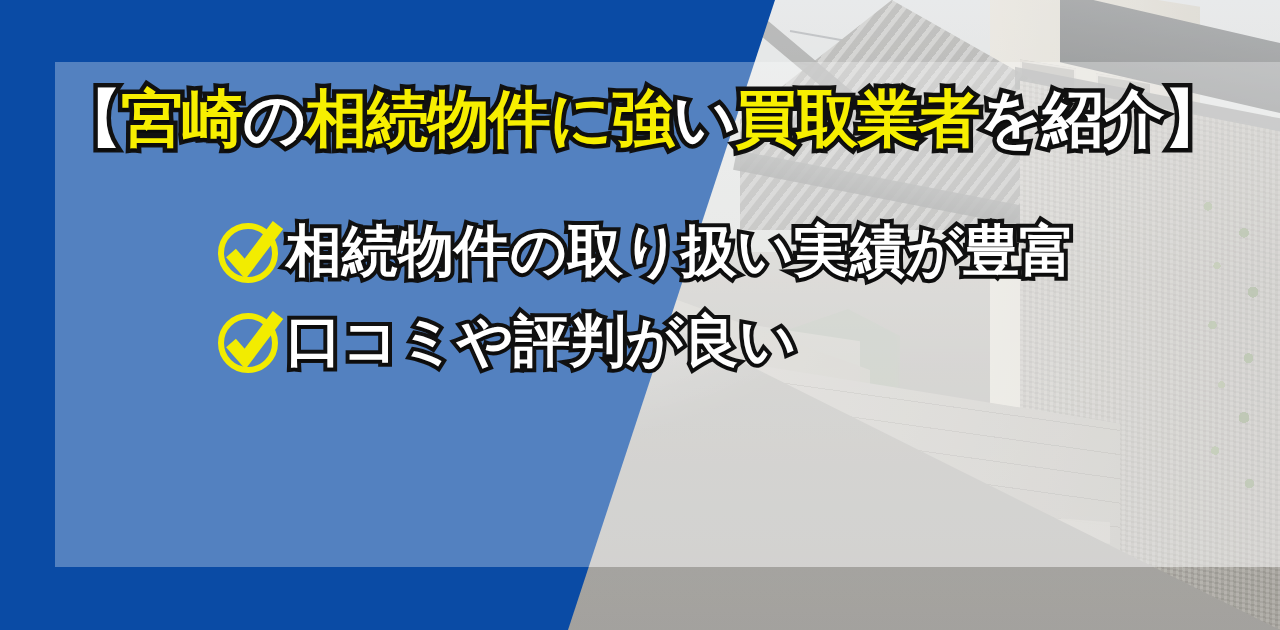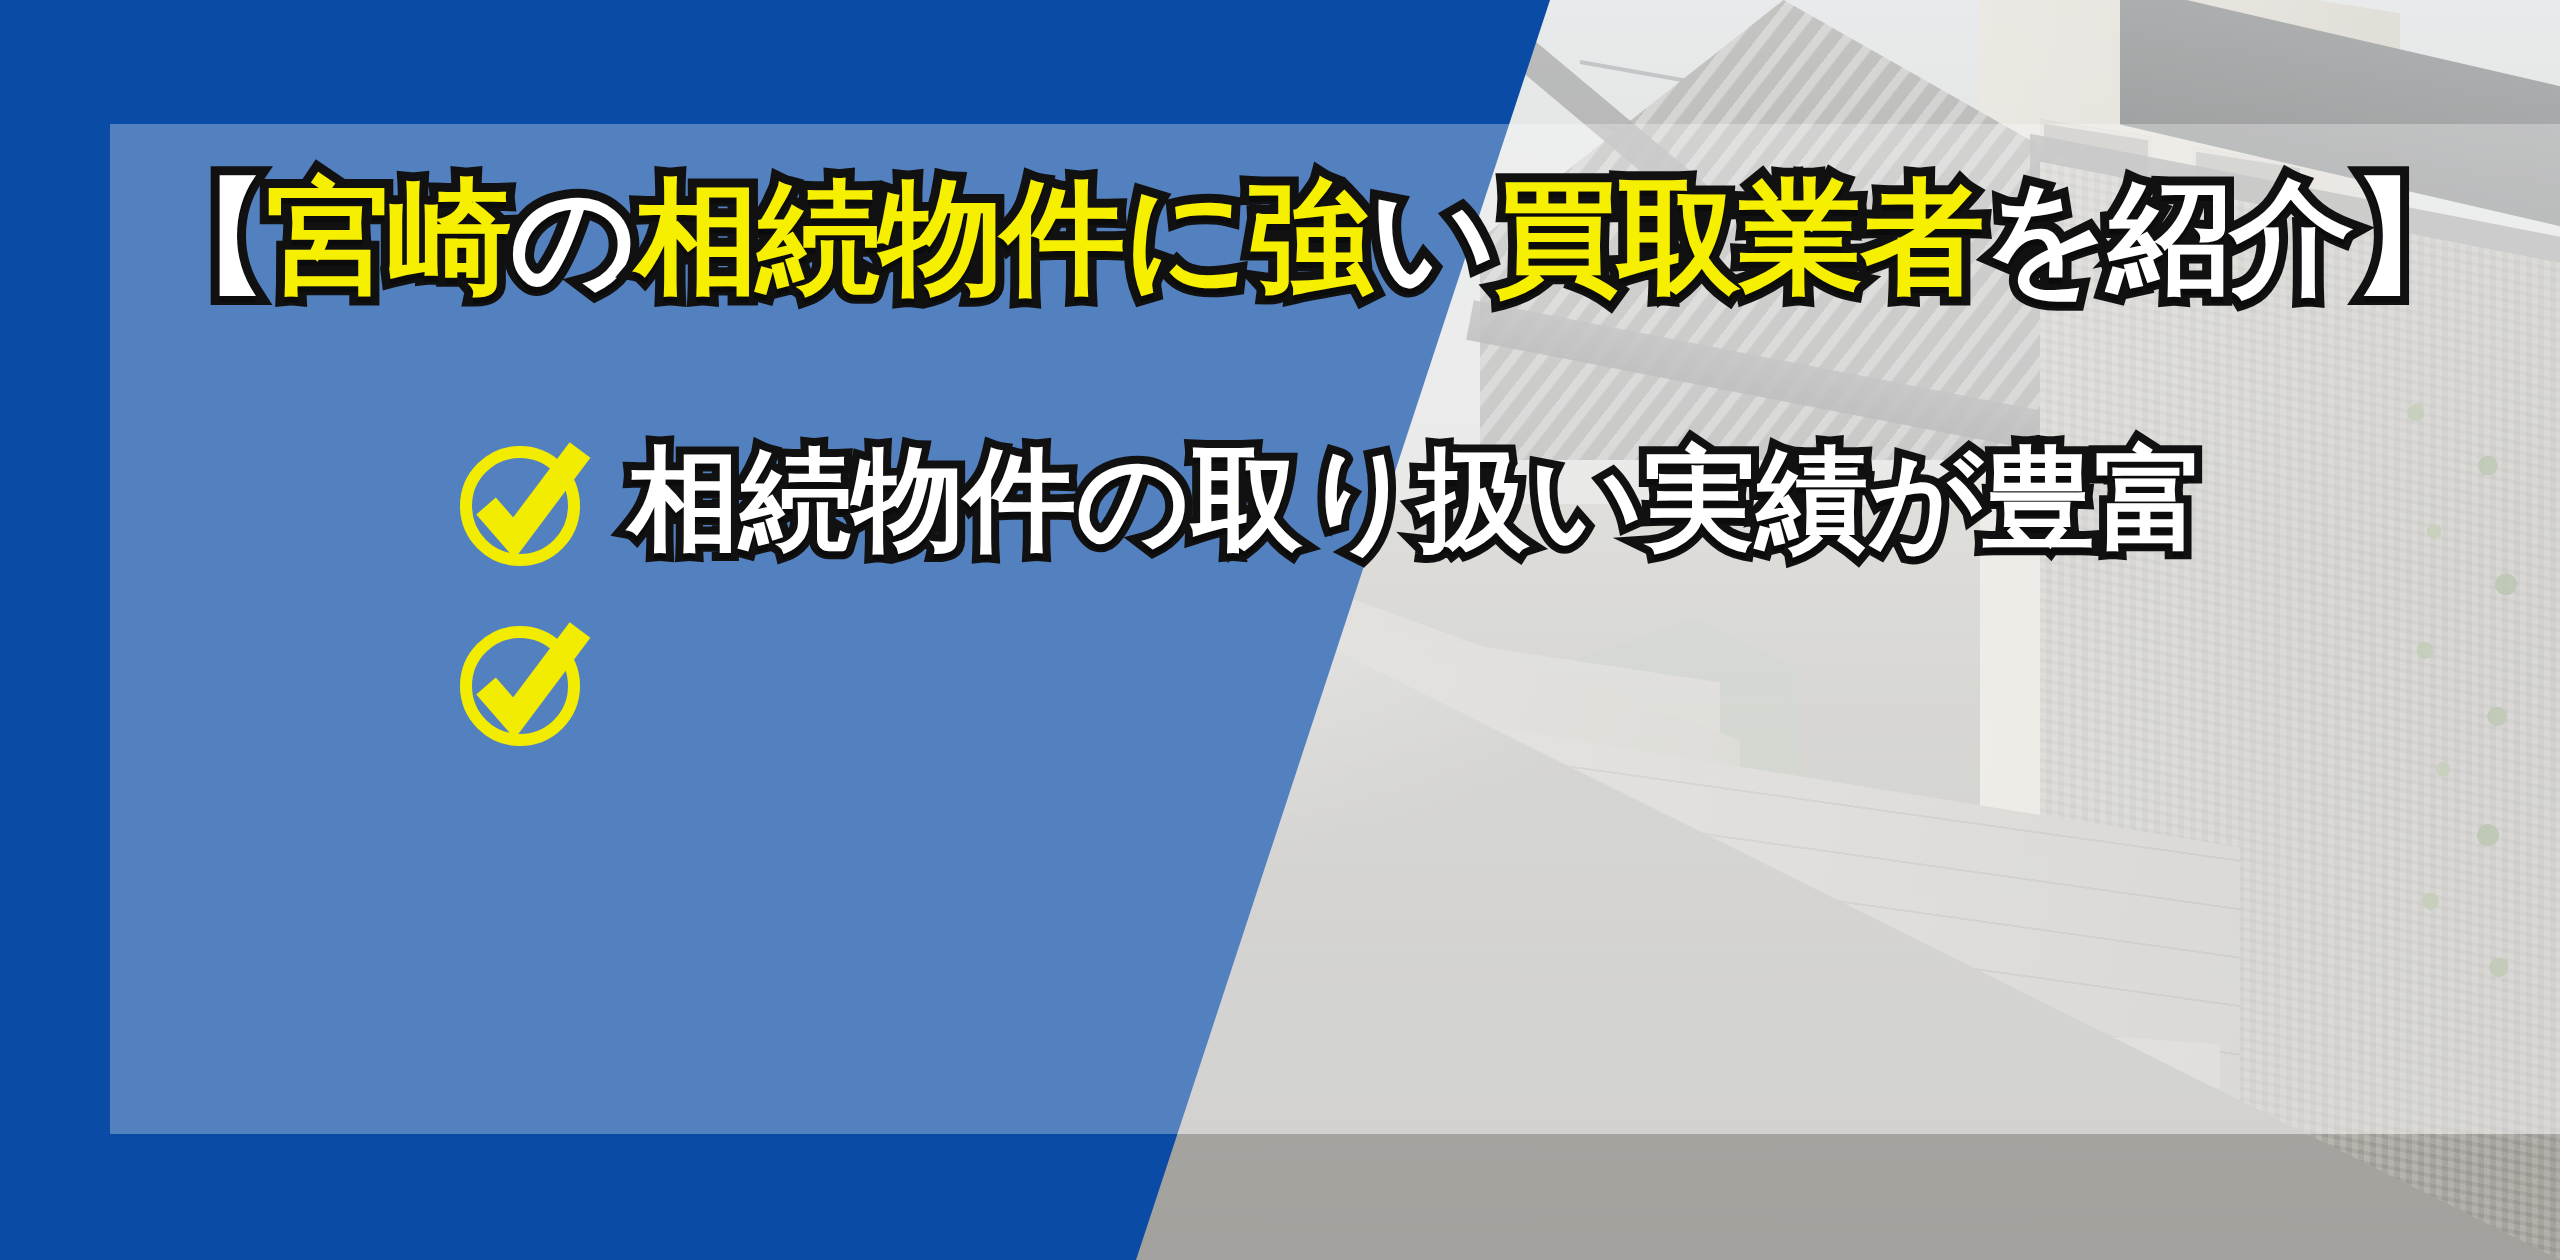--- a/index.html
+++ b/index.html
@@ -303,21 +303,20 @@
     top: 62px;
     width: 1225px;
     height: 505px;
     background: rgba(255,255,255,.30);
   }
 
   
   .content {
     position: absolute;
     inset: 0;
-    margin-left: 12px;
   }
 
   .title {
     position: absolute;
     left: 60px;
     top: 88px;
     width: 1170px;
     font-size: 62px;
     line-height: 1;
     font-weight: 900;
@@ -333,21 +332,20 @@
 
   .bullets {
     position: absolute;
     left: 214px;
     top: 206px;
   }
   .bullet {
     display: flex;
     align-items: center;
     height: 90px;
-    gap: 16px;
   }
   .check-icon {
     flex: 0 0 auto;
     width: 72px;
     height: 72px;
     position: relative;
   }
   .check-icon svg { display: block; }
   .bullet-text {
     font-size: 56px;
@@ -431,17 +429,18 @@
       </div>
 
 
       <div class="bullet">
         <span class="check-icon">
           <svg width="72" height="72" viewBox="0 0 72 72">
             <circle cx="34" cy="38" r="27" fill="none" stroke="#f2ec00" stroke-width="6"></circle>
             <path d="M17 38 L31 54 L64 10" fill="none" stroke="#f2ec00" stroke-width="13" stroke-linecap="butt" stroke-linejoin="miter"></path>
           </svg>
         </span>
+        <span class="bullet-text">口コミや評判が良い</span>
       </div>
 
     </div>
   </div>
 </div>
 
 </body></html>

